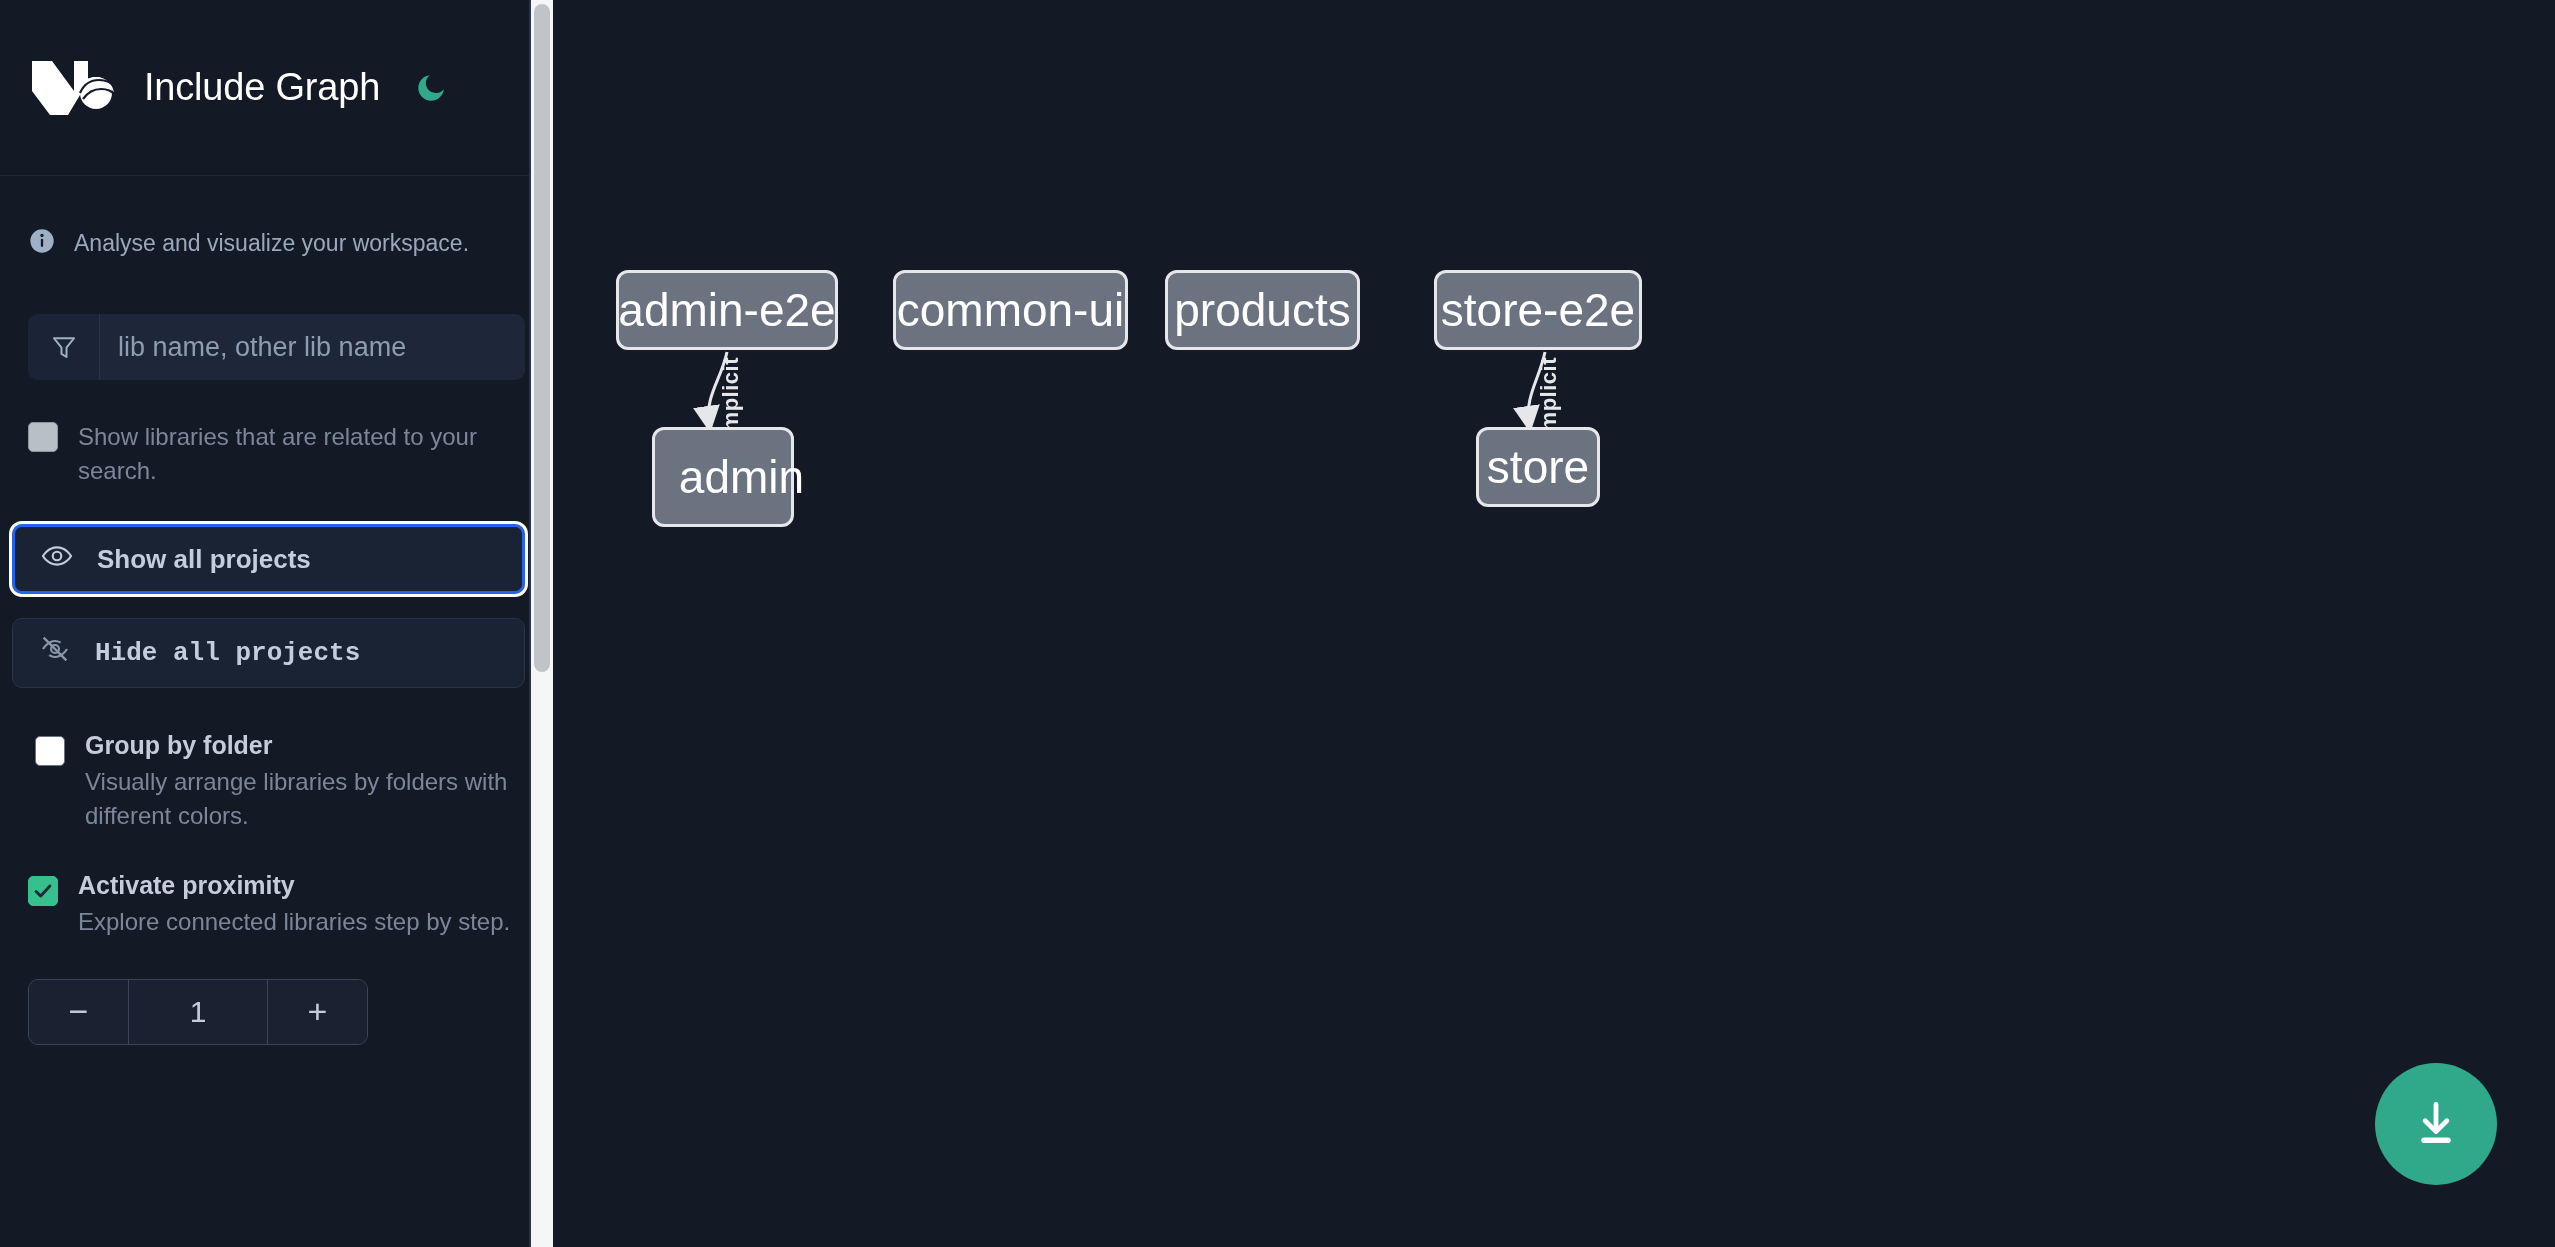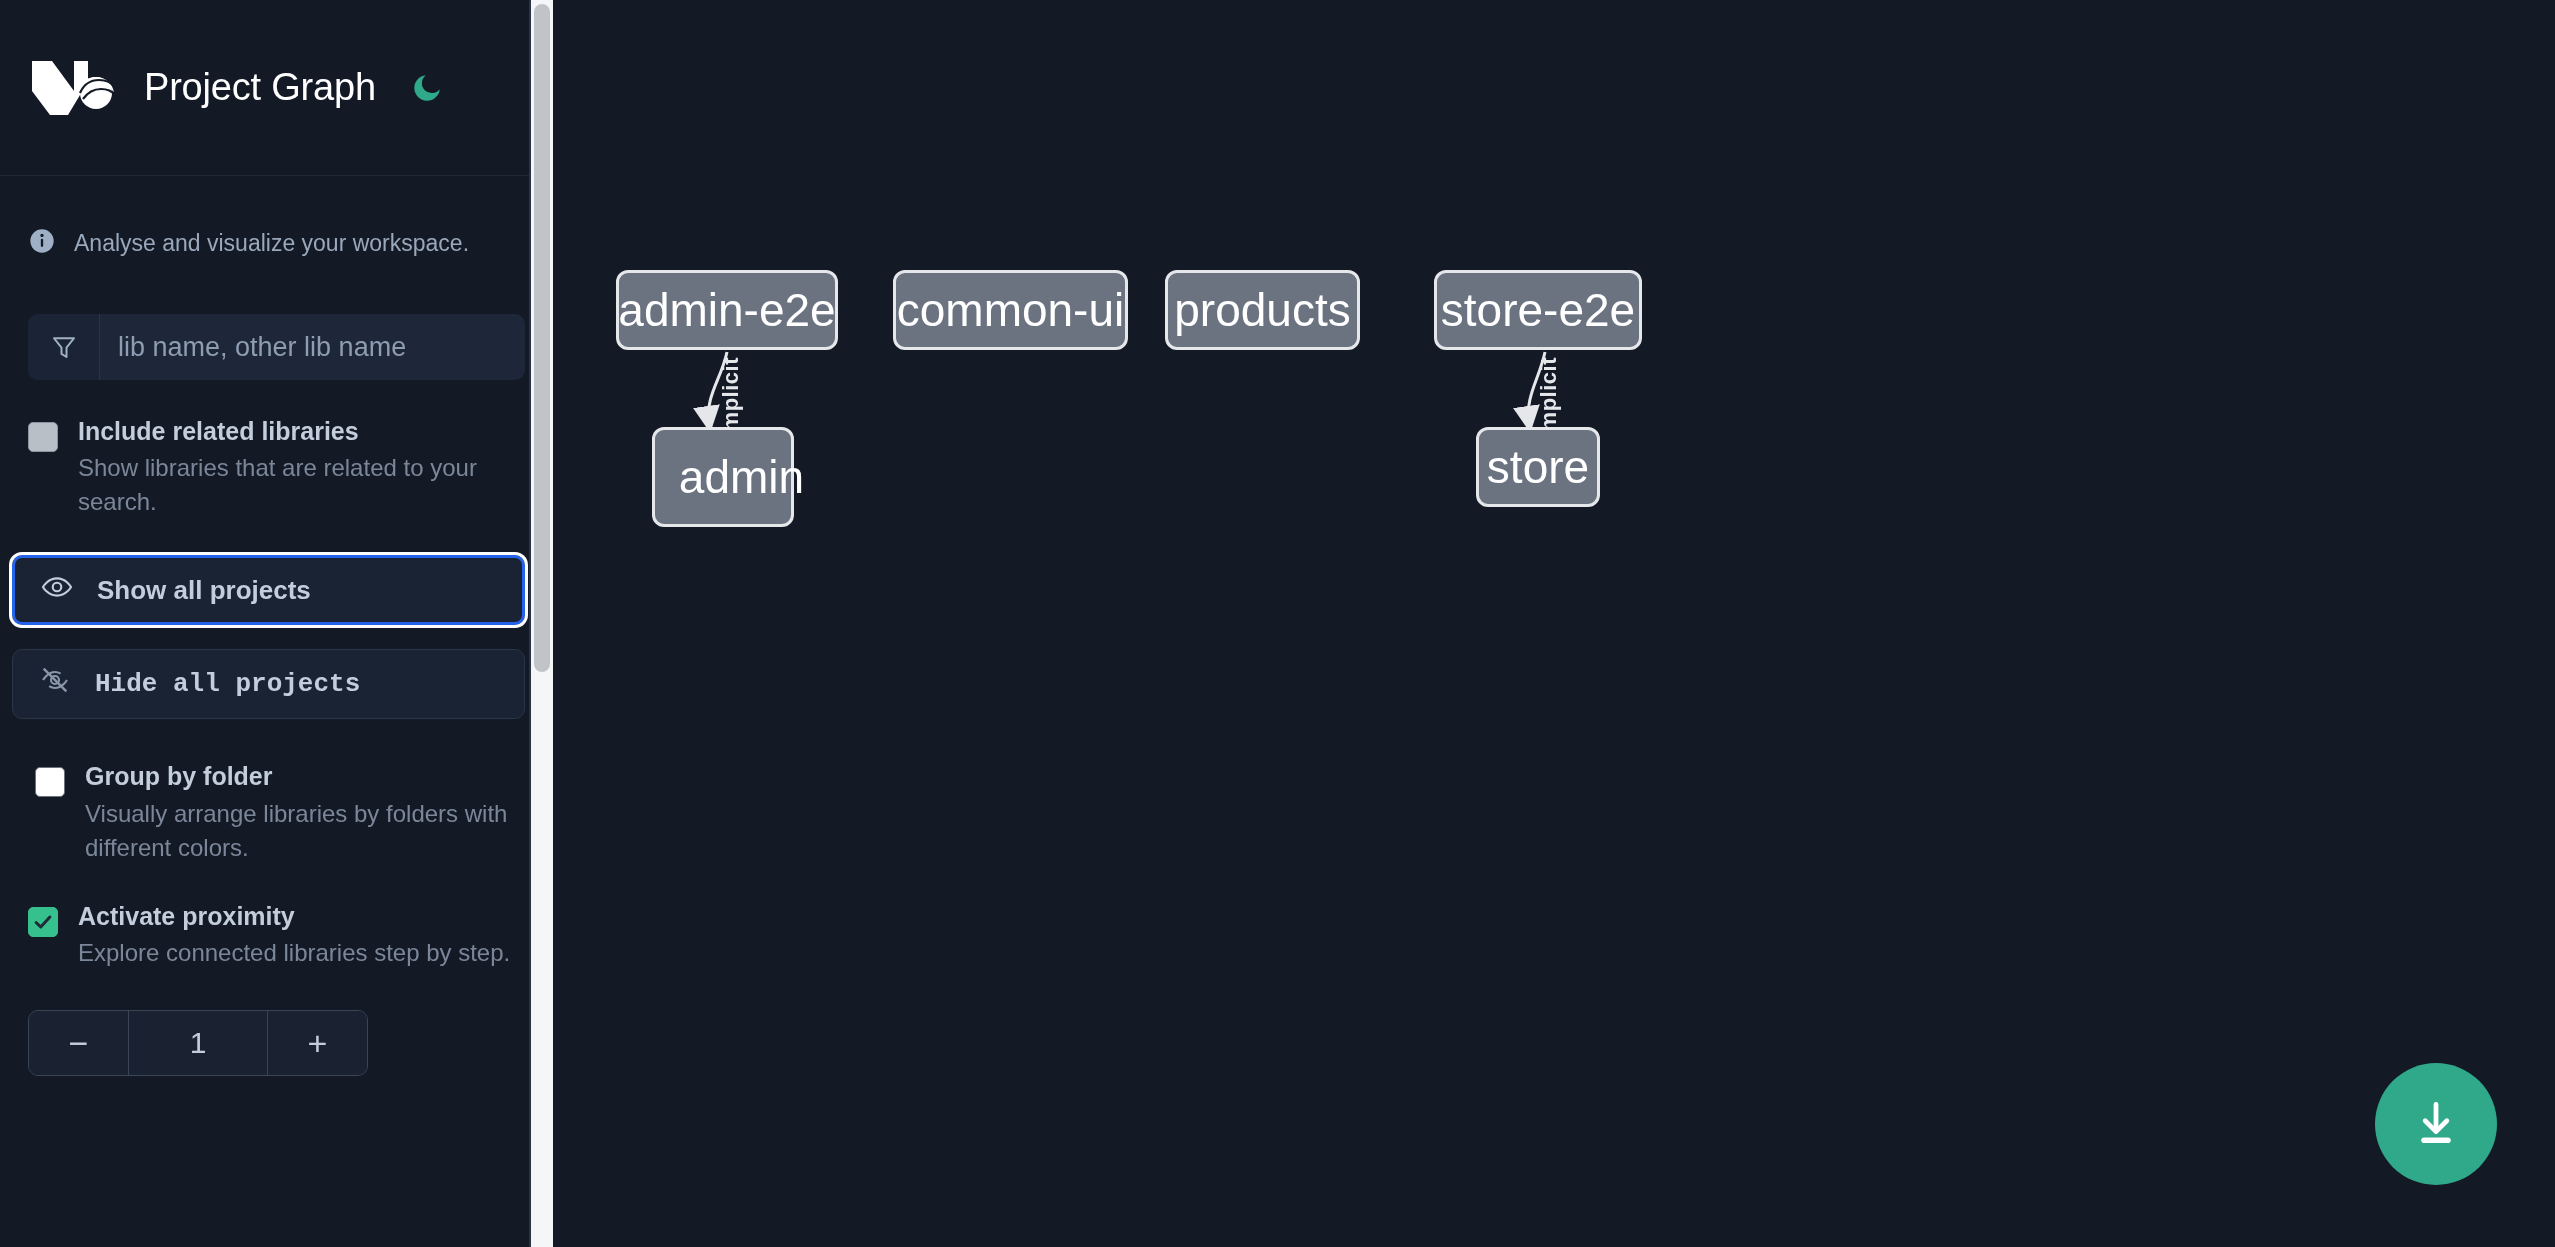--- a/index.html
+++ b/index.html
@@ -276,21 +276,21 @@
       <div class="header">
         <div class="logo">
           <svg width="92" height="62" viewBox="0 0 92 62" xmlns="http://www.w3.org/2000/svg">
             <path d="M4 4 h20 l22 30 V4 h14 v26 c-6 2 -10 7 -12 13 L34 58 H22 L4 34 Z" fill="#ffffff"></path>
             <path d="M28 58 L48 34 c3 -9 11 -14 20 -14 c10 0 17 7 18 16 c-4 -7 -10 -10 -17 -10 c-8 0 -14 4 -17 12 L40 58 Z" fill="#ffffff"></path>
             <circle cx="68" cy="36" r="16" fill="#ffffff"></circle>
             <path d="M52 36 c4 -9 11 -13 19 -13 c7 0 13 3 16 8" fill="none" stroke="#131a26" stroke-width="2.2"></path>
             <path d="M55 42 c5 -7 11 -10 18 -10 c6 0 11 2 14 6" fill="none" stroke="#131a26" stroke-width="2.2"></path>
           </svg>
         </div>
-        <div class="app-title">Project Graph</div>
+        <div class="app-title">Include Graph</div>
         <div class="theme-toggle">
           <svg width="34" height="34" viewBox="0 0 24 24" xmlns="http://www.w3.org/2000/svg">
             <path d="M21 12.8A9 9 0 1111.2 3a7 7 0 109.8 9.8z" fill="#2fa98a"></path>
           </svg>
         </div>
       </div>
 
       <div class="tagline">
         <span>
           <svg width="28" height="28" viewBox="0 0 24 24" xmlns="http://www.w3.org/2000/svg">
@@ -309,21 +309,20 @@
               <path d="M4 5h16l-6 7.5V20l-4-2.5v-5z" fill="none" stroke="#9fb0c6" stroke-width="1.6" stroke-linejoin="round"></path>
             </svg>
           </div>
           <input class="search-input" type="text" placeholder="lib name, other lib name" style="">
         </div>
       </div>
 
       <div class="check-row">
         <div class="cb gray"></div>
         <div>
-          <div class="cb-label">Include related libraries</div>
           <div class="cb-desc">Show libraries that are related to your search.</div>
         </div>
       </div>
 
       <div class="btn-wrap">
         <div class="big-btn focused">
           <span>
             <svg width="32" height="32" viewBox="0 0 24 24" xmlns="http://www.w3.org/2000/svg">
               <path d="M1.5 12S5 5.5 12 5.5 22.5 12 22.5 12 19 18.5 12 18.5 1.5 12 1.5 12z" fill="none" stroke="#c3cddb" stroke-width="1.6"></path>
               <circle cx="12" cy="12" r="3.2" fill="none" stroke="#c3cddb" stroke-width="1.6"></circle>

